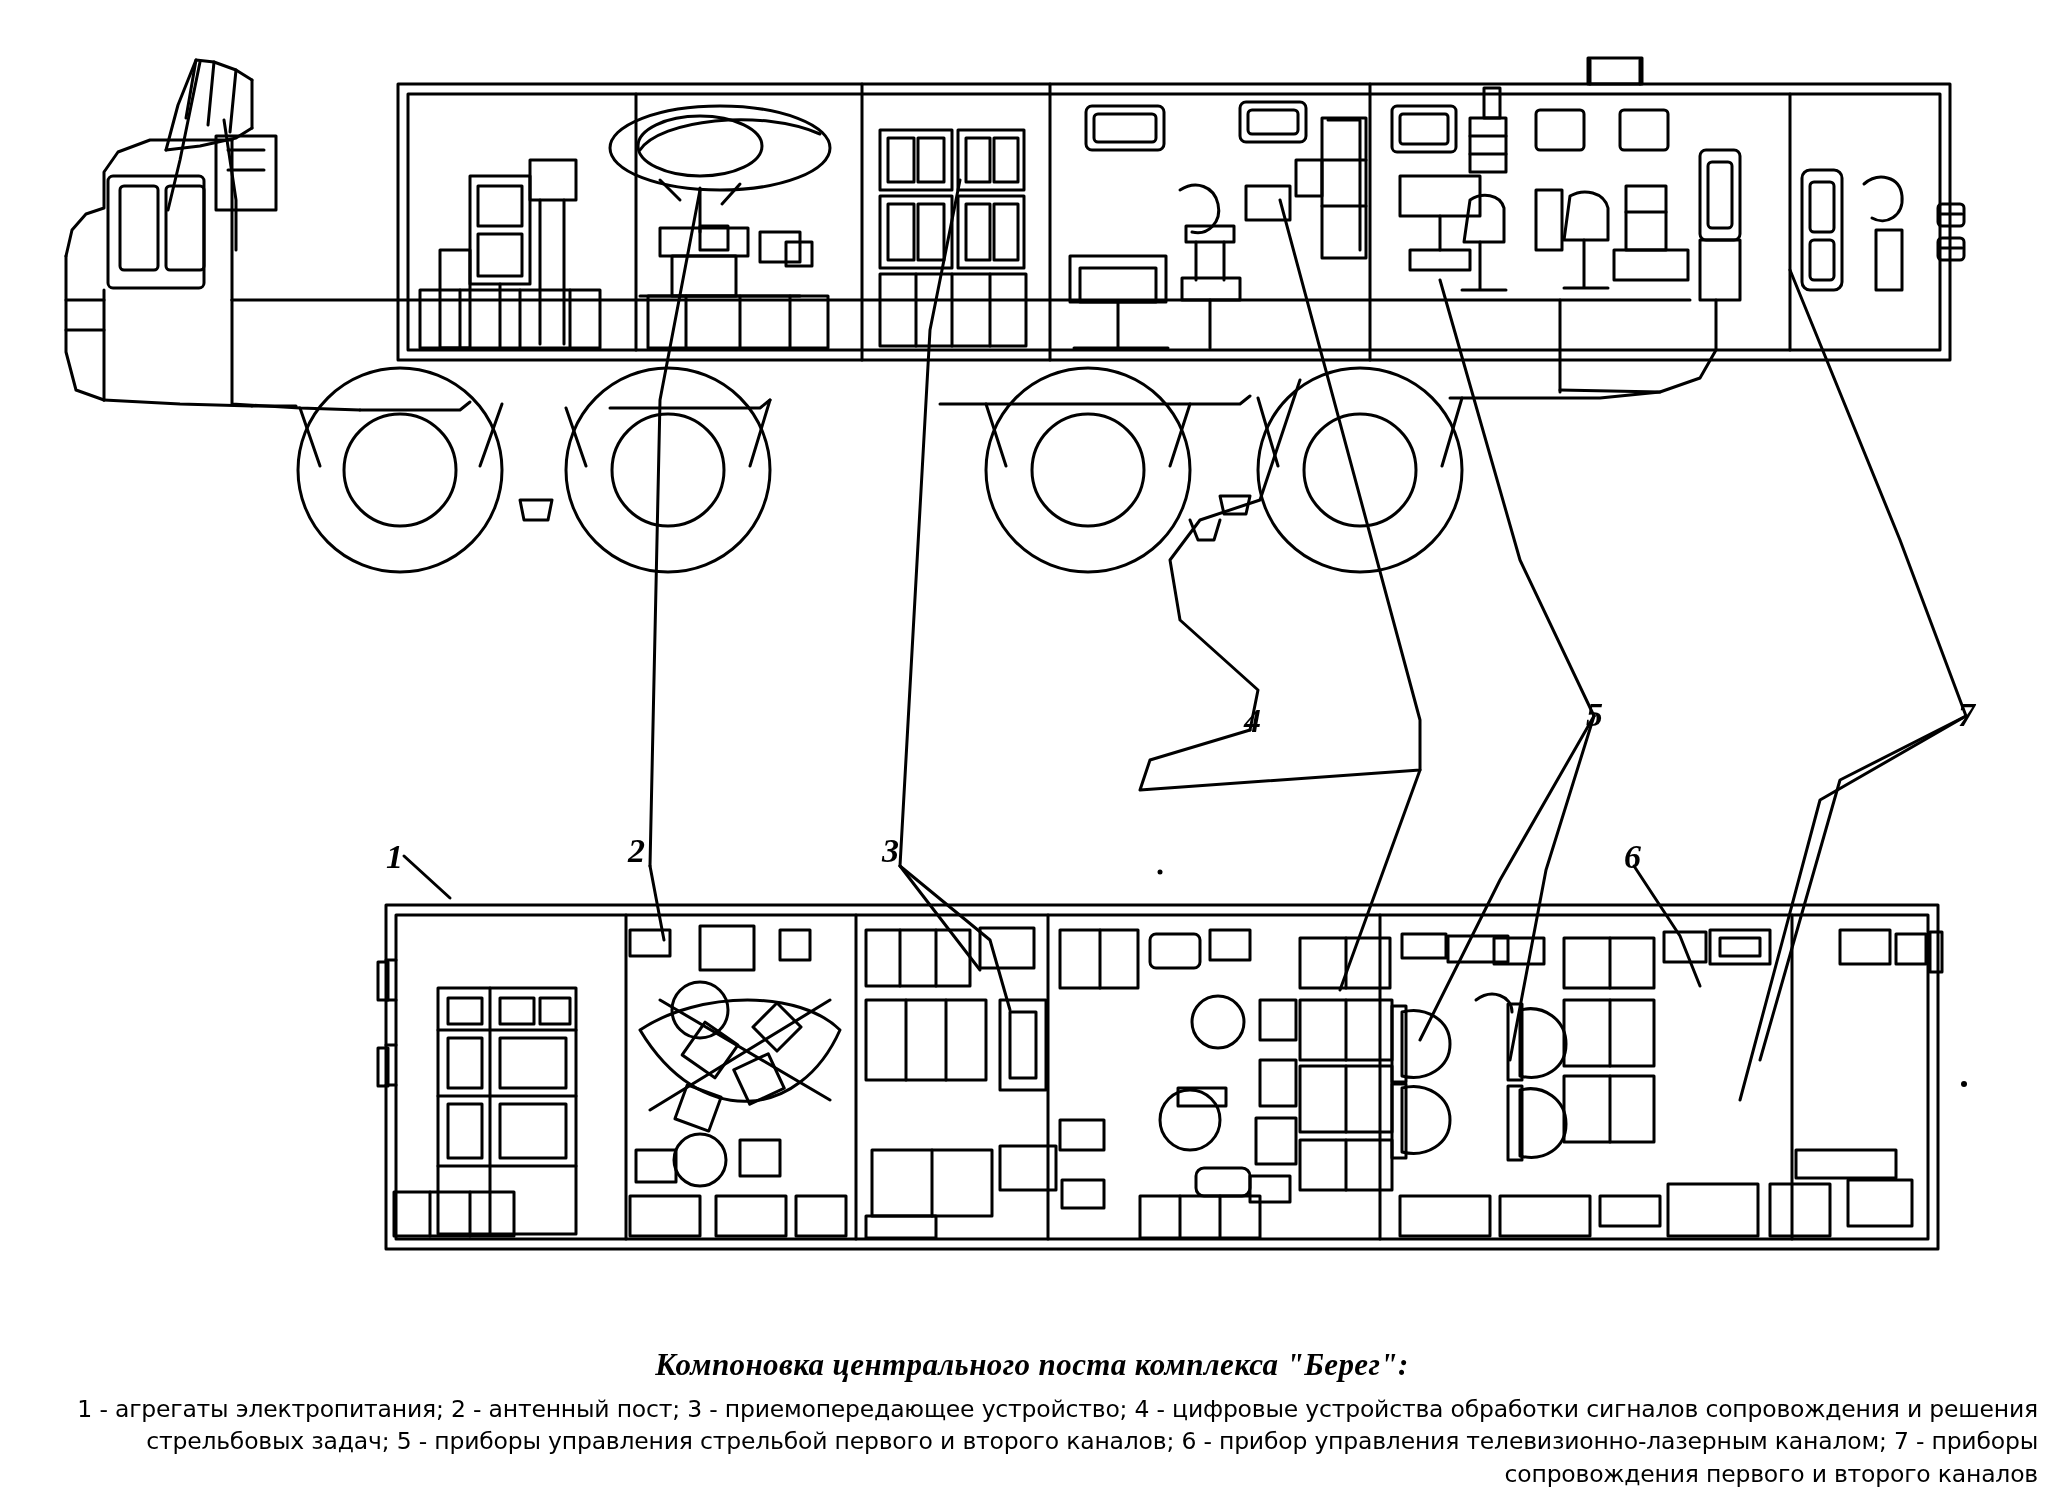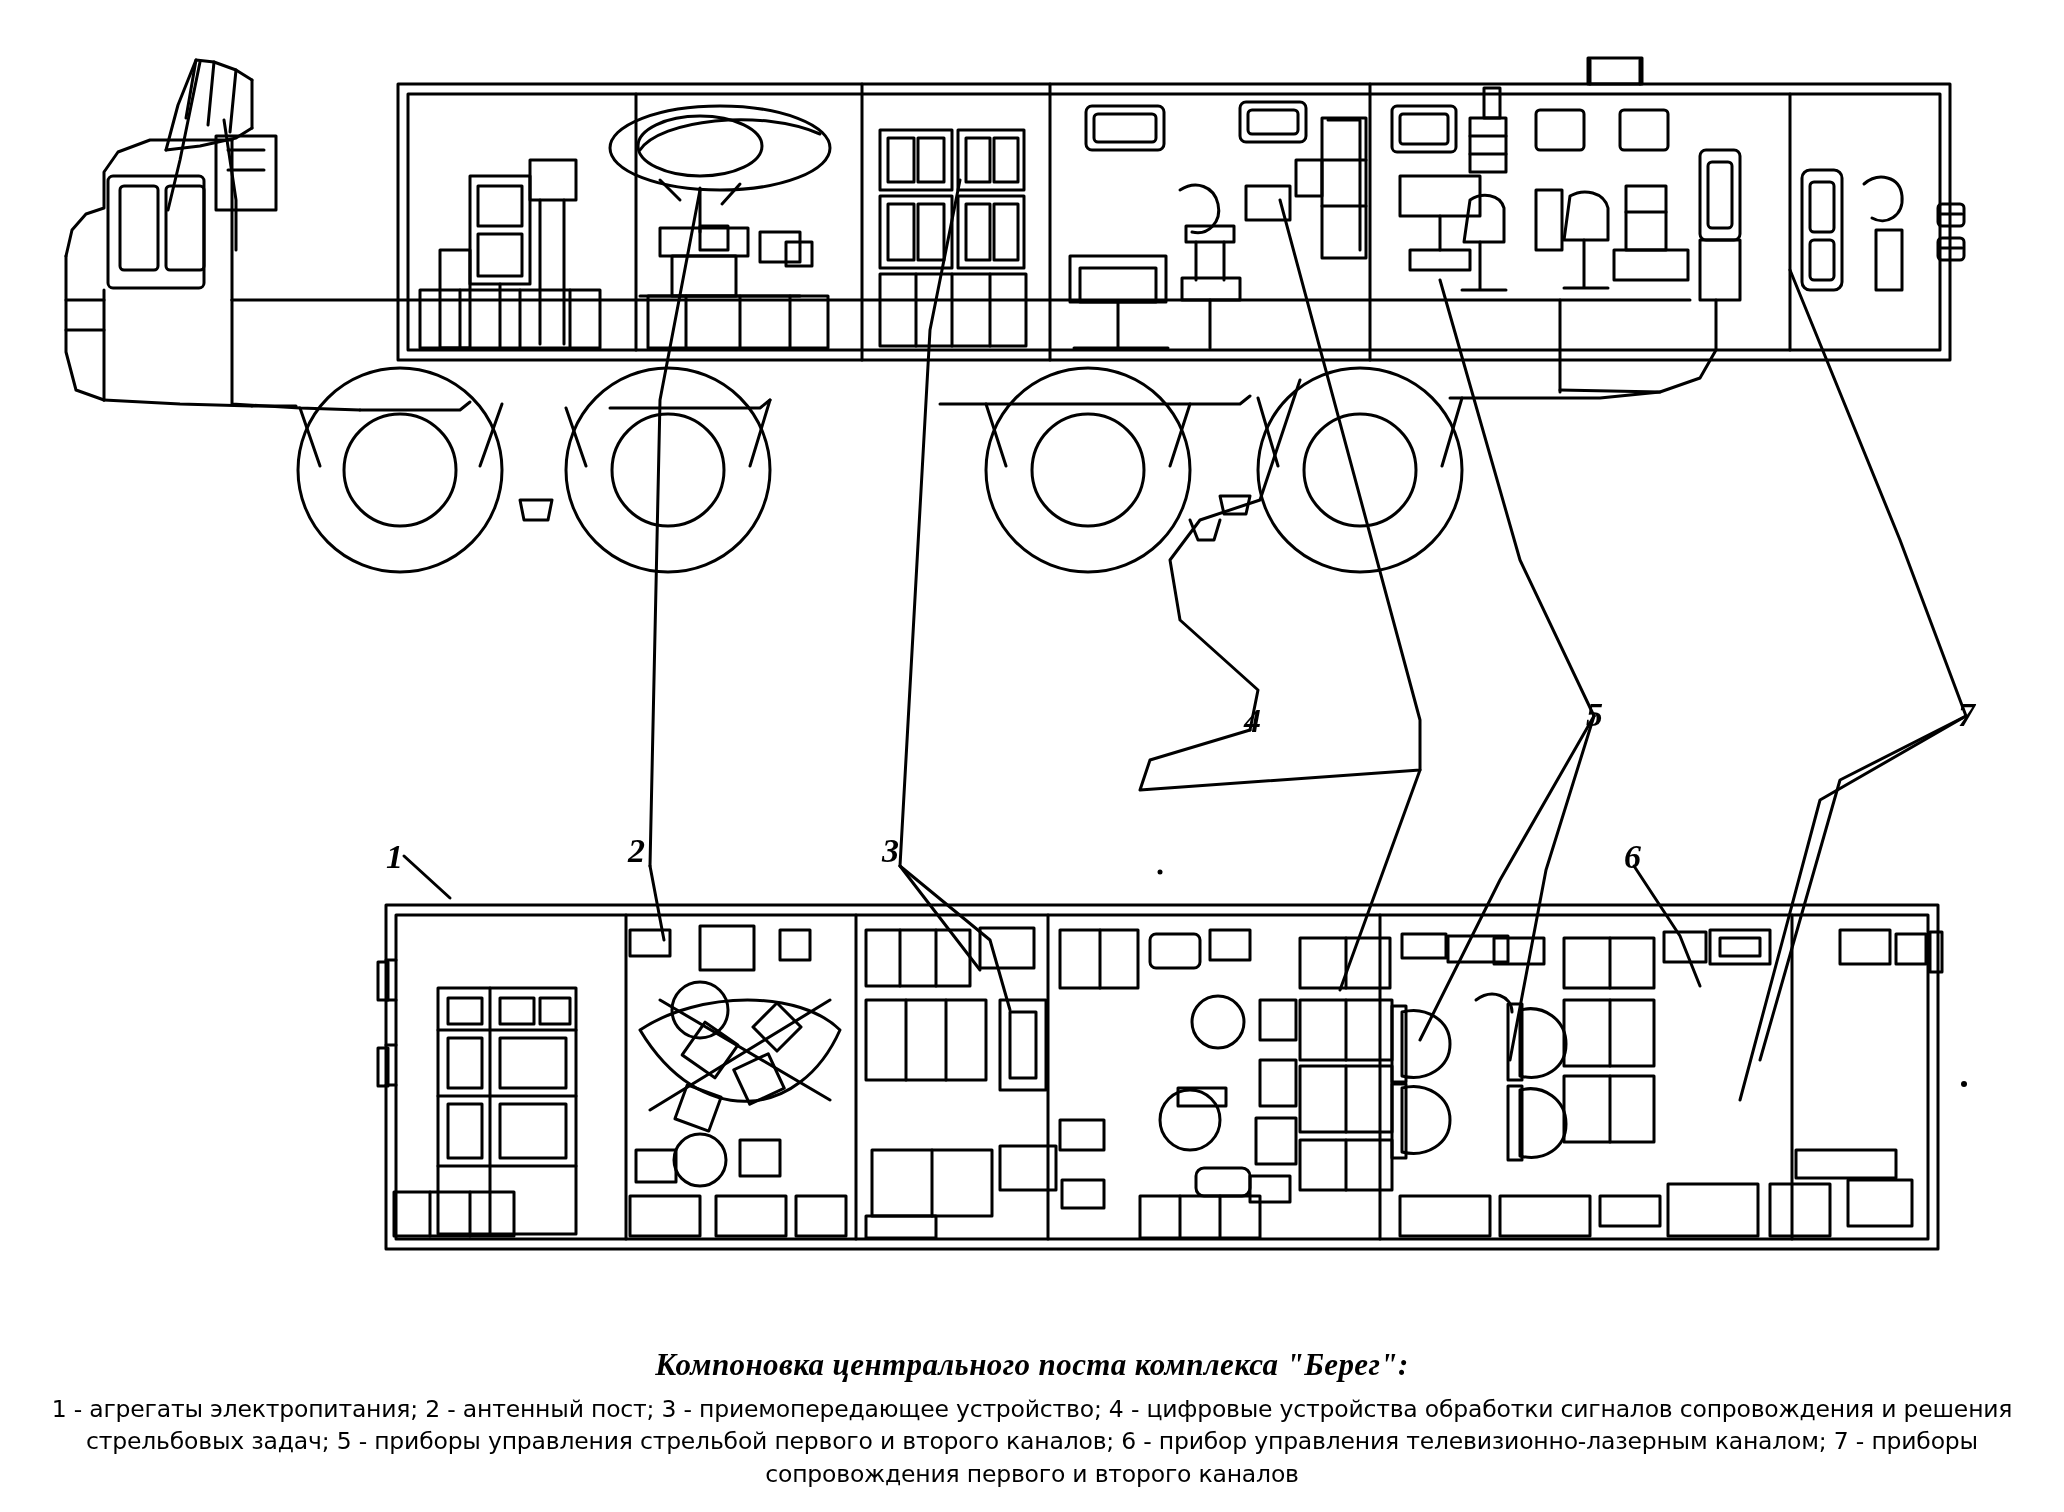--- a/index.html
+++ b/index.html
@@ -41,21 +41,21 @@
     font-weight: bold;
     font-size: 31px;
     letter-spacing: 0.4px;
     margin: 0;
     padding: 0 0 10px 0;
   }
   .legend {
     font-family: "DejaVu Sans", sans-serif;
     font-size: 23.5px;
     line-height: 1.38;
-    text-align: center;
+    text-align: right;
     padding: 0 26px 0 26px;
     letter-spacing: -0.2px;
   }
   .legend span { white-space: normal; }
   
   .lead-num {
     font-family: "Liberation Serif", serif;
     font-style: italic;
     font-weight: bold;
     font-size: 34px;

